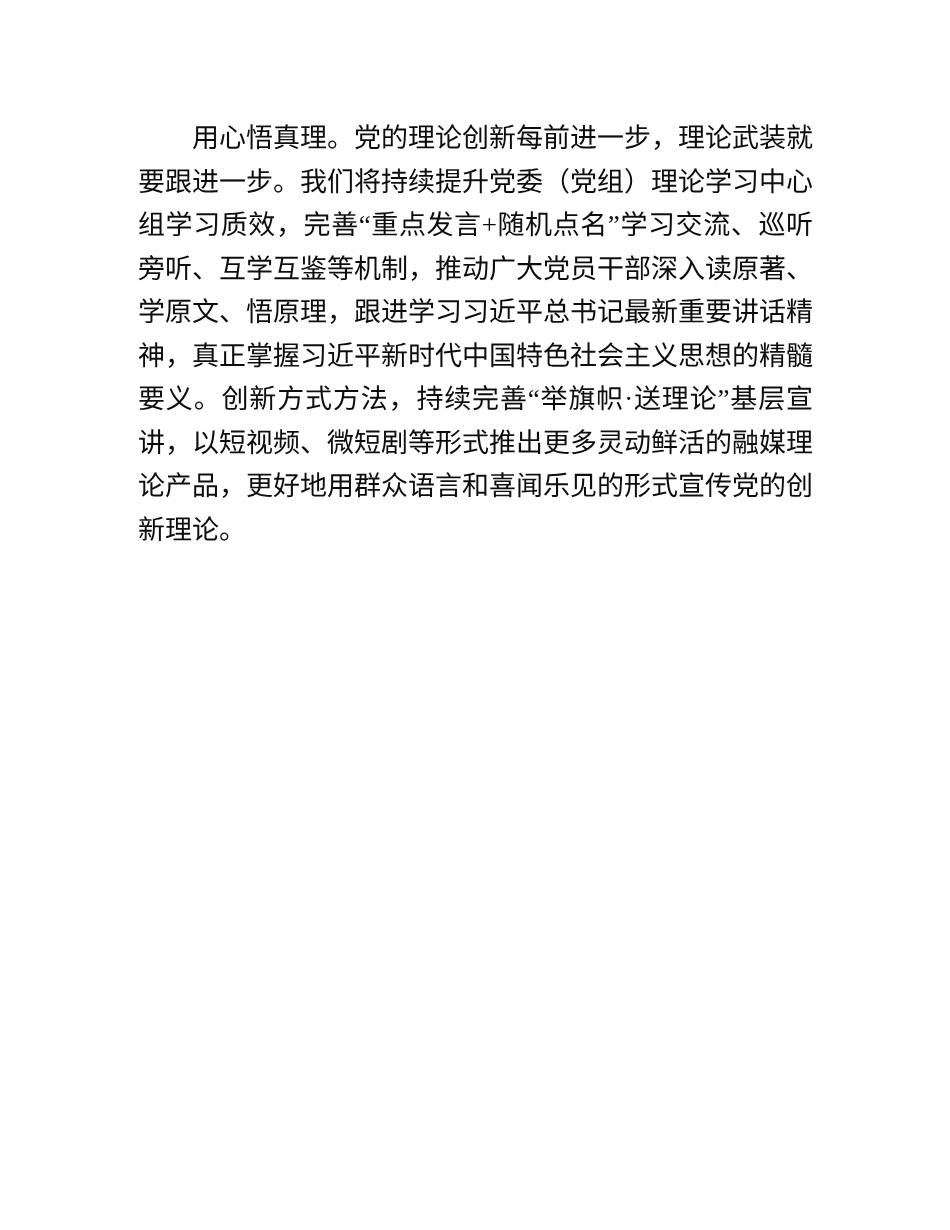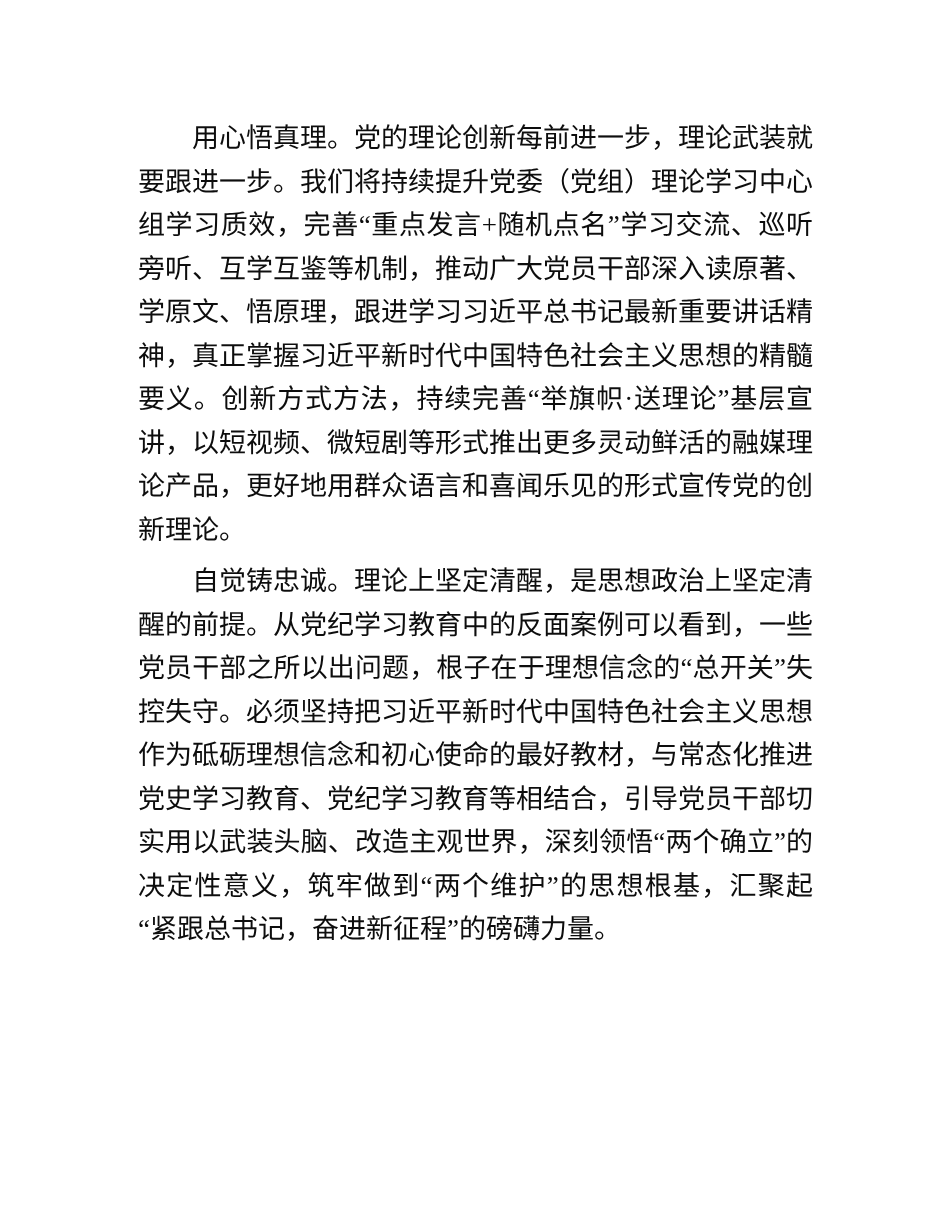--- a/index.html
+++ b/index.html
@@ -35,14 +35,13 @@
     text-indent: 2em;
     word-break: break-all;
     overflow-wrap: break-word;
   }
 </style>
 </head>
 <body>
 
 <div class="page">
   <p class="para">用心悟真理。党的理论创新每前进一步，理论武装就要跟进一步。我们将持续提升党委（党组）理论学习中心组学习质效，完善“重点发言+随机点名”学习交流、巡听旁听、互学互鉴等机制，推动广大党员干部深入读原著、学原文、悟原理，跟进学习习近平总书记最新重要讲话精神，真正掌握习近平新时代中国特色社会主义思想的精髓要义。创新方式方法，持续完善“举旗帜·送理论”基层宣讲，以短视频、微短剧等形式推出更多灵动鲜活的融媒理论产品，更好地用群众语言和喜闻乐见的形式宣传党的创新理论。</p>
-  <p class="para">自觉铸忠诚。理论上坚定清醒，是思想政治上坚定清醒的前提。从党纪学习教育中的反面案例可以看到，一些党员干部之所以出问题，根子在于理想信念的“总开关”失控失守。必须坚持把习近平新时代中国特色社会主义思想作为砥砺理想信念和初心使命的最好教材，与常态化推进党史学习教育、党纪学习教育等相结合，引导党员干部切实用以武装头脑、改造主观世界，深刻领悟“两个确立”的决定性意义，筑牢做到“两个维护”的思想根基，汇聚起“紧跟总书记，奋进新征程”的磅礴力量。</p>
 </div>
 
 </body></html>

